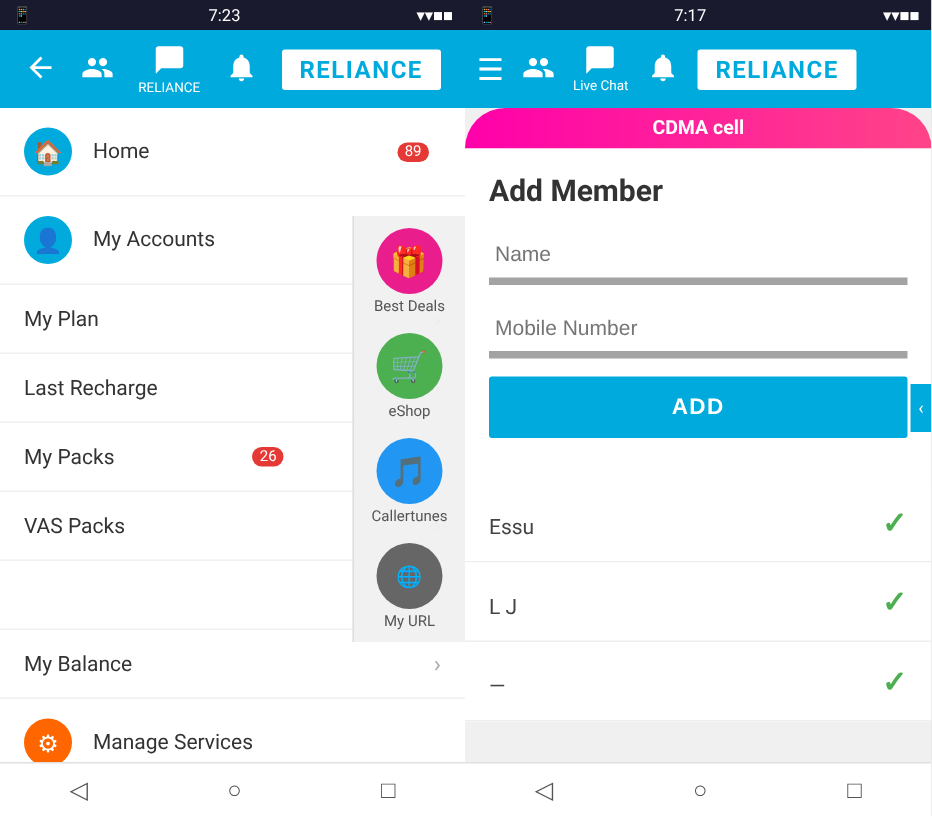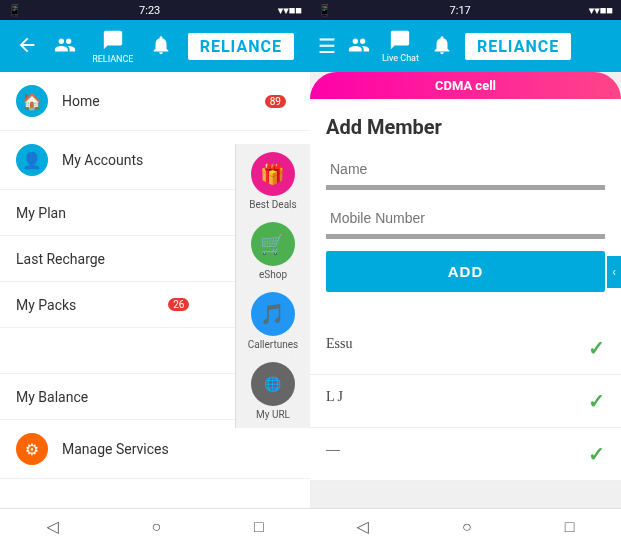--- a/index.html
+++ b/index.html
@@ -247,26 +247,25 @@
       border-radius: 2px;
       margin-bottom: 14px;
     }
 
     .members-list {
       background: #fff;
     }
 
     .member-row {
       display: flex;
-      align-items: flex-start;
+      align-items: flex-end;
       justify-content: space-between;
       padding: 14px 16px;
       border-bottom: 1px solid #eee;
       background: #fff;
-      font-family: Liberation Serif, serif;
     }
     .member-name { font-size: 14px; color: #444; }
     .check-icon { color: #4caf50; font-size: 20px; font-weight: bold; }
 
     
     .collapse-btn {
       position: absolute;
       right: -14px;
       top: 50%;
       transform: translateY(-50%);
@@ -350,20 +349,24 @@
         <span>Last Recharge</span>
         <span class="nav-chevron">›</span>
       </div>
 
       <div class="nav-item">
         <span>My Packs</span>
         <span class="nav-badge">26</span>
         <span class="nav-chevron">›</span>
       </div>
 
+      <div class="nav-item">
+        <span>VAS Packs</span>
+        <span class="nav-chevron">›</span>
+      </div>
 
       <div class="nav-item">
         <span class="nav-chevron">›</span>
       </div>
 
       <div class="nav-item">
         <span>My Balance</span>
         <span class="nav-chevron">›</span>
       </div>
 

